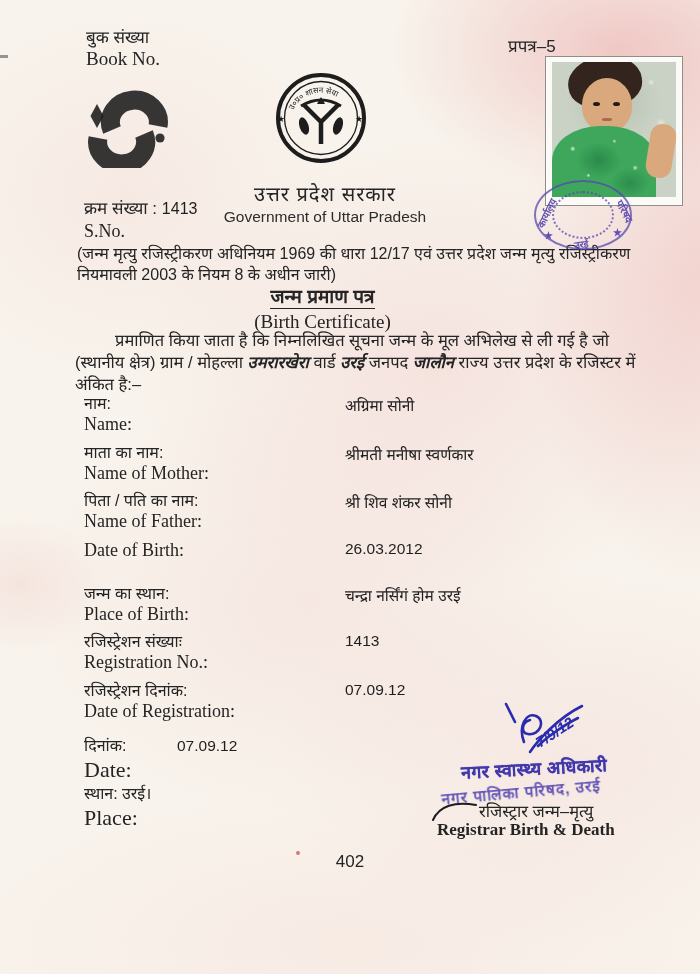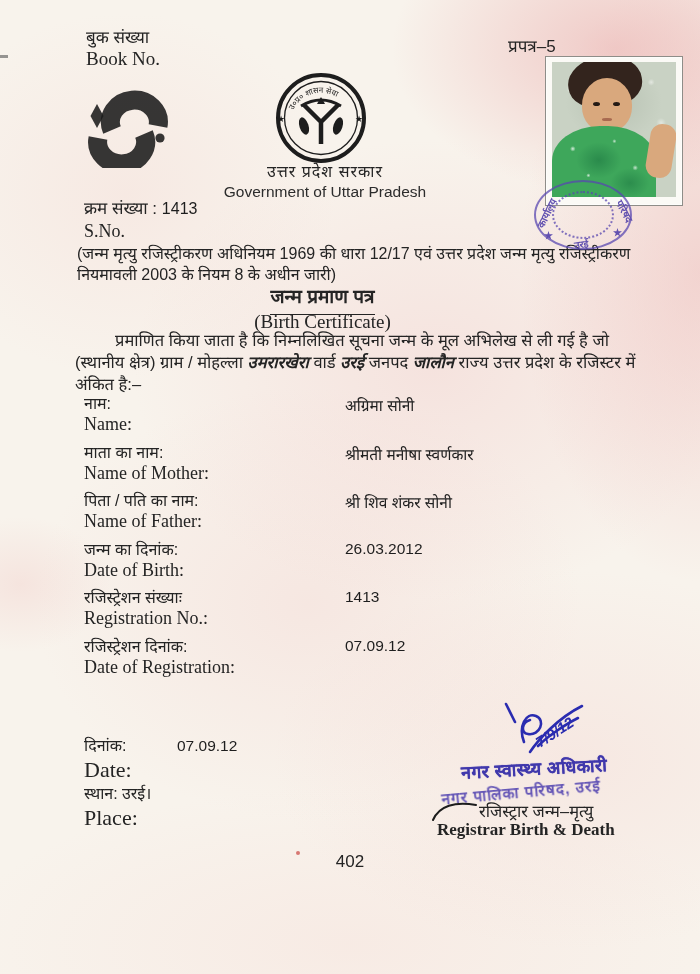--- a/index.html
+++ b/index.html
@@ -69,35 +69,35 @@
   .rs-bottom{left:40px;bottom:-1px;transform:rotate(-8deg);font-size:11px;}
   .rs-star1{left:10px;bottom:9px;font-size:9px;}
   .rs-star2{right:10px;bottom:12px;font-size:9px;}
 
   
   .ink-logo{left:86px;top:88px;}
 
   
   .emblem{left:271px;top:70px;}
   .govt{left:160px;top:162px;width:330px;text-align:center;line-height:1.25;}
-  .govt .g1{font-size:16px;letter-spacing:1px;}
+  .govt .g1{font-size:20px;letter-spacing:1px;margin-top:20px;}
   .govt .g2{font-size:15.5px;font-family:"Liberation Sans",sans-serif;color:#2c2c2c;}
 
   
   .serial{left:84px;top:198px;line-height:1.3;}
   .serial .s1{font-size:17px;}
   .serial .s1 .val{font-size:16px;}
   .serial .s2{font-size:18px;font-family:Liberation Serif, serif;}
 
   
   .act{left:77px;top:243px;width:575px;font-size:16px;line-height:1.32;}
 
   
   .title{left:0;top:286px;width:645px;text-align:center;line-height:1.2;}
-  .title .t1{font-size:19px;font-weight:bold;border-bottom:1.6px solid #242424;padding-bottom:7px;}
+  .title .t1{font-size:19px;font-weight:bold;border-bottom:1.6px solid #242424;padding-bottom:1px;}
   .title .t2{font-size:19px;font-family:"Liberation Serif",serif;margin-top:2px;}
 
   
   .intro{left:75px;top:330px;width:578px;font-size:16.5px;line-height:1.33;text-indent:40px;}
   .intro b{font-weight:bold;font-style:italic;}
 
   
   .fields{left:84px;top:394px;width:565px;}
   .frow{position:relative;margin-bottom:7px;min-height:37px;}
   .frow .fh{font-size:16px;display:block;line-height:1.25;}
@@ -230,25 +230,29 @@
     </div>
 
     <div class="frow">
       <span class="fh hi">पिता / पति का नाम:</span>
       <span class="fe">Name of Father:</span>
       <span class="val hi">श्री शिव शंकर सोनी</span>
     </div>
 
 
     <div class="frow">
-      <span class="fh hi">जन्म का दिनांक:</span>
       <span class="fe">Date of Birth:</span>
       <span class="val">26.03.2012</span>
     </div>
 
+    <div class="frow">
+      <span class="fh hi">जन्म का स्थान:</span>
+      <span class="fe">Place of Birth:</span>
+      <span class="val hi">चन्द्रा नर्सिंगं होम उरई</span>
+    </div>
 
     <div class="frow">
       <span class="fh hi">रजिस्ट्रेशन संख्याः</span>
       <span class="fe">Registration No.:</span>
       <span class="val">1413</span>
     </div>
 
     <div class="frow">
       <span class="fh hi">रजिस्ट्रेशन दिनांक:</span>
       <span class="fe">Date of Registration:</span>

